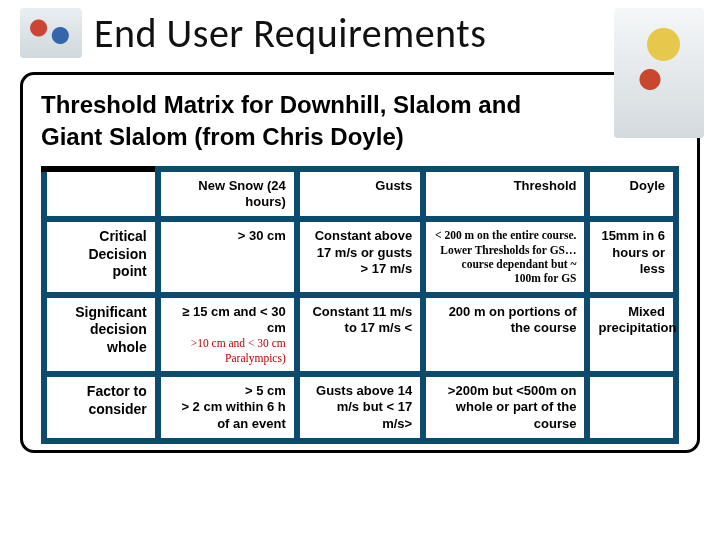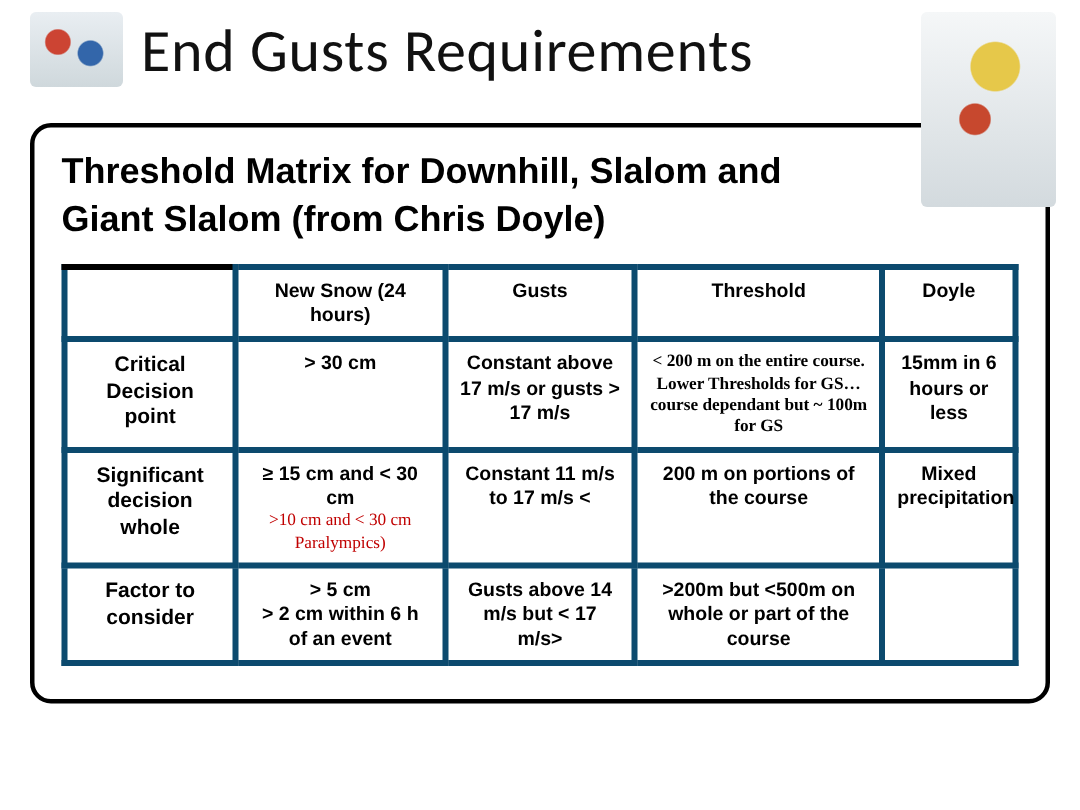--- a/index.html
+++ b/index.html
@@ -23,63 +23,63 @@
   .icon-right {
     position: absolute; top: 8px; right: 16px;
     width: 90px; height: 130px; border-radius: 4px;
     background:
       radial-gradient(circle at 55% 28%, #e6c84a 0 16px, transparent 17px),
       radial-gradient(circle at 40% 55%, #c7482e 0 10px, transparent 11px),
       linear-gradient(#f5f7f8, #d3dade);
     z-index: 5;
   }
   .panel {
-    margin: 24px 20px 0 20px;
+    margin: 14px 20px 0 20px;
     border: 3px solid #000;
     border-radius: 14px;
-    padding: 14px 18px 22px 18px;
+    padding: 14px 18px 6px 18px;
     background: #fff;
   }
   .subtitle {
     font-size: 24px;
     font-weight: 700;
     color: #000;
     line-height: 1.35;
     margin-bottom: 12px;
     max-width: 540px;
   }
   table { width: 100%; border-collapse: collapse; table-layout: fixed; }
   col.c0 { width: 18%; }
   col.c1 { width: 22%; }
   col.c2 { width: 20%; }
   col.c3 { width: 26%; }
   col.c4 { width: 14%; }
   th, td {
-    border: 4px solid #0c4a6e;
+    border: 6px solid #0c4a6e;
     padding: 6px 8px;
     vertical-align: top;
     font-size: 13px;
     line-height: 1.25;
     color: #000;
-    text-align: center;
+    text-align: right;
   }
   th { font-weight: 700; }
   th.blank { border-top-color:#000; }
   .rowhead { font-weight: 700; font-size: 14px; }
   .red { color: #c00000; }
   .small { font-size: 11.5px; font-family: Liberation Serif, serif; }
   .block { display: block; }
 </style>
 </head>
 <body>
 <div class="slide">
 
   <div class="title-row">
     <div class="icon-left"></div>
-    <h1 class="title">End Gusts Requirements</h1>
+    <h1 class="title">End User Requirements</h1>
   </div>
 
   <div class="icon-right"></div>
 
   <div class="panel">
     <div class="subtitle">Threshold Matrix for Downhill, Slalom and Giant Slalom (from Chris Doyle)</div>
 
     <table>
       <colgroup>
         <col class="c0">

